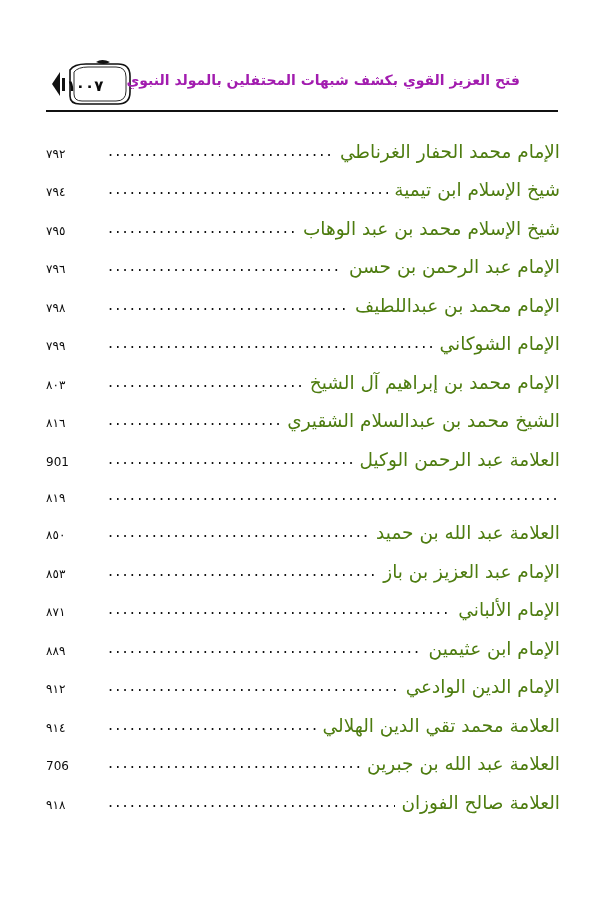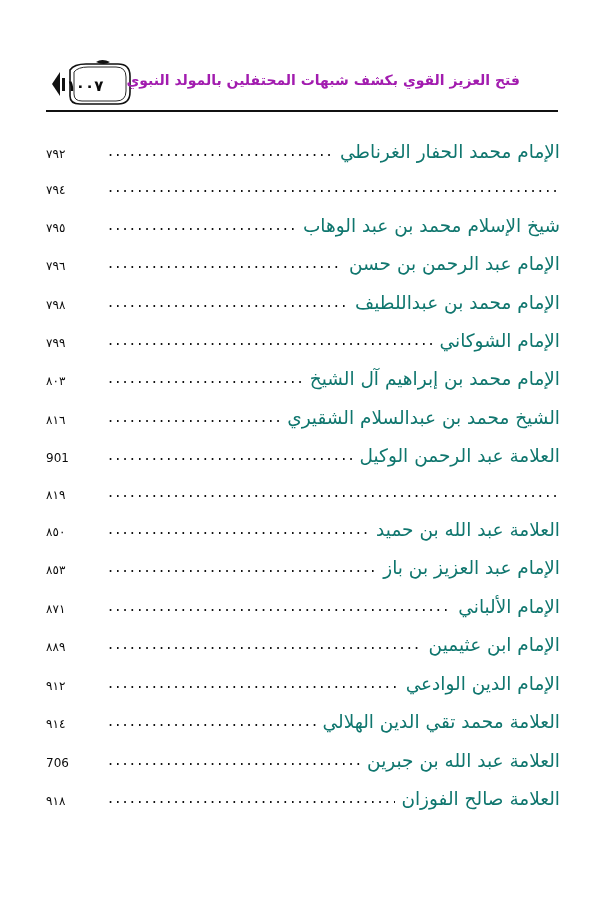--- a/index.html
+++ b/index.html
@@ -83,21 +83,21 @@
     align-items: baseline;
     flex-direction: row;
     font-size: 18.5px;
     line-height: 1.35;
     margin-bottom: 13.5px;
     white-space: nowrap;
   }
   .toc-title {
     flex: 0 0 auto;
     padding-left: 6px;
-    color: #0f766e;
+    color: #4d7c0f;
     text-align: center;
   }
   .toc-dots {
     flex: 1 1 auto;
     overflow: hidden;
     white-space: nowrap;
     letter-spacing: 2.2px;
     font-size: 16px;
     color: #111;
     transform: translateY(-2px);
@@ -137,20 +137,21 @@
     <div class="header-rule"></div>
   </div>
 
   <div class="toc" id="toc-list">
       <div class="toc-row">
         <span class="toc-title">الإمام محمد الحفار الغرناطي</span>
         <span class="toc-dots">................................................................................................</span>
         <span class="toc-page">٧٩٢</span>
       </div>
       <div class="toc-row">
+        <span class="toc-title">شيخ الإسلام ابن تيمية</span>
         <span class="toc-dots">................................................................................................</span>
         <span class="toc-page">٧٩٤</span>
       </div>
       <div class="toc-row">
         <span class="toc-title">شيخ الإسلام محمد بن عبد الوهاب</span>
         <span class="toc-dots">................................................................................................</span>
         <span class="toc-page">٧٩٥</span>
       </div>
       <div class="toc-row">
         <span class="toc-title">الإمام عبد الرحمن بن حسن</span>

